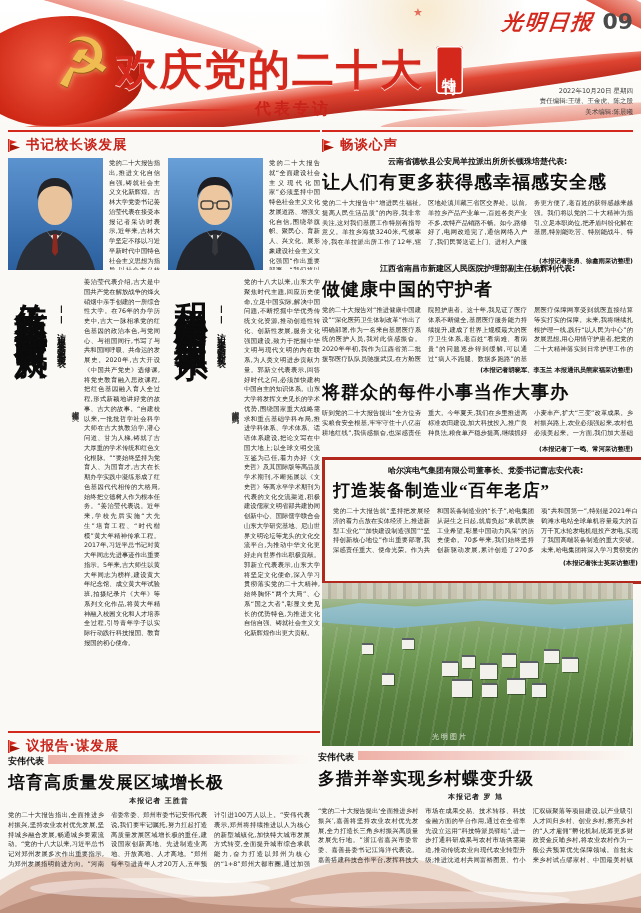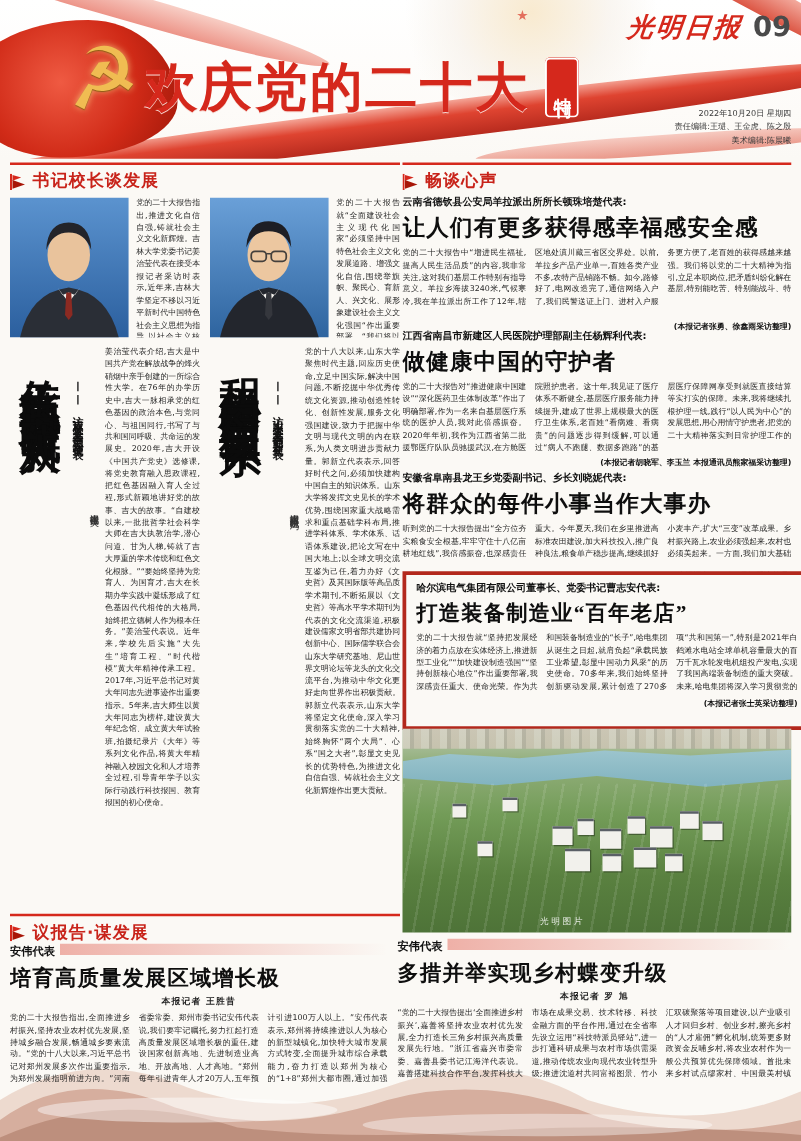--- a/index.html
+++ b/index.html
@@ -36,21 +36,21 @@
   .masthead .logo{font-family:"Liberation Serif","DejaVu Serif",serif;font-style:italic;font-weight:900;
                   font-size:21px;color:#d5281c;letter-spacing:2px;transform:skewX(-6deg);}
   .masthead .pn{font-size:22px;font-weight:700;color:#4a4a4a;}
   .dateblock{position:absolute;right:8px;top:86px;text-align:right;font-size:6.5px;line-height:1.6;color:#3a3a3a;}
   
   .sec-rule{height:2px;background:#d5281c;margin-bottom:4px;}
   .sec-header{display:flex;align-items:center;gap:4px;height:18px;}
   .sec-label{font-size:13.5px;font-weight:900;color:#c8231a;letter-spacing:1px;}
   .bt{font-size:6.3px;line-height:1.55;color:#1f1f1f;text-align:justify;overflow:hidden;}
   .cols3{column-count:3;column-gap:7px;}
-  .kicker{font-size:8px;font-weight:700;color:#111;white-space:nowrap;overflow:hidden;}
+  .kicker{font-size:8px;font-weight:700;color:#111;white-space:nowrap;overflow:hidden;text-align:center;}
   .t-headline{font-family:"Liberation Serif","DejaVu Serif",serif;font-size:18px;font-weight:900;
               color:#0e0e0e;letter-spacing:1px;margin:3px 0 4px 0;white-space:nowrap;overflow:hidden;}
   .credit{font-size:6.3px;font-weight:700;color:#111;text-align:right;margin-top:1px;}
   
   #left-col{position:absolute;left:8px;top:130px;width:312px;}
   .l-row{position:relative;display:flex;gap:8px;margin-top:4px;}
   .l-article{width:152px;}
   .l-top{display:flex;gap:6px;height:114px;}
   .portrait{width:95px;height:112px;flex:none;}
   .l-intro{flex:1;height:112px;}
@@ -100,20 +100,25 @@
     <div class="ribbon ribbon-b"></div>
     <div class="ribbon ribbon-c"></div>
     <div class="ribbon ribbon-a"></div>
     <div class="ribbon ribbon-d"></div>
     <div class="swirl"></div>
     <div class="emblem">☭</div>
     <div class="burst-star">★</div>
     <div class="banner-title">欢庆党的二十大</div>
     <div class="badge">
       <span>特刊</span>
+    </div>
+    <div class="banner-sub">
+      <div class="sub-line"></div>
+      <div class="sub-text">代表专访</div>
+      <div class="sub-line"></div>
     </div>
     <div class="masthead">
       <span class="logo">光明日报</span>
       <span class="pn">09</span>
     </div>
     <div class="dateblock">
       <div>2022年10月20日 星期四</div>
       <div>责任编辑:王琎、王金虎、陈之殷</div>
       <div>美术编辑:陈晨曦</div>
     </div>
@@ -211,21 +216,20 @@
     </div>
 
     <div class="t-article" style="top:133px;">
       <div class="kicker">江西省南昌市新建区人民医院护理部副主任杨辉利代表:</div>
       <div class="t-headline">做健康中国的守护者</div>
       <div class="bt cols3" style="height:60px;">党的二十大报告对“推进健康中国建设”“深化医药卫生体制改革”作出了明确部署,作为一名来自基层医疗系统的医护人员,我对此倍感振奋。2020年年初,我作为江西省第二批援鄂医疗队队员驰援武汉,在方舱医院照护患者。这十年,我见证了医疗体系不断健全,基层医疗服务能力持续提升,建成了世界上规模最大的医疗卫生体系,老百姓“看病难、看病贵”的问题逐步得到缓解,可以通过“病人不跑腿、数据多跑路”的基层医疗保障网享受到就医直接结算等实打实的保障。未来,我将继续扎根护理一线,践行“以人民为中心”的发展思想,用心用情守护患者,把党的二十大精神落实到日常护理工作的点点滴滴之中,做一名健康中国的守护者。</div>
       <div class="credit">(本报记者胡晓军、李玉兰 本报通讯员熊家福采访整理)</div>
     </div>
 
     <div class="t-article" style="top:247px;">
-      <div class="kicker">安徽省阜南县龙王乡党委副书记、乡长刘晓妮代表:</div>
       <div class="t-headline">将群众的每件小事当作大事办</div>
       <div class="bt cols3" style="height:36px;">听到党的二十大报告提出“全方位夯实粮食安全根基,牢牢守住十八亿亩耕地红线”,我倍感振奋,也深感责任重大。今年夏天,我们在乡里推进高标准农田建设,加大科技投入,推广良种良法,粮食单产稳步提高,继续抓好小麦丰产,扩大“三变”改革成果。乡村振兴路上,农业必须强起来,农村也必须美起来。一方面,我们加大基础设施建设力度,建成了一批道路、停车场和污水管网,打造了一批卫生室和美丽乡村示范点;另一方面,我们注重对群众生活习惯的引导,通过开展“美丽庭院”“清洁文明户”评选,引导群众主动参与美丽乡村建设。江山就是人民,人民就是江山。我们将从群众最关心的小事做起,把群众的每一件小事都当作大事来办。</div>
       <div class="credit">(本报记者丁一鸣、常河采访整理)</div>
     </div>
 
     <div class="red-box">
       <div class="kicker">哈尔滨电气集团有限公司董事长、党委书记曹志安代表:</div>
       <div class="t-headline" style="font-size:17px;">打造装备制造业“百年老店”</div>
       <div class="bt cols3" style="height:52px;">党的二十大报告就“坚持把发展经济的着力点放在实体经济上,推进新型工业化”“加快建设制造强国”“坚持创新核心地位”作出重要部署,我深感责任重大、使命光荣。作为共和国装备制造业的“长子”,哈电集团从诞生之日起,就肩负起“承载民族工业希望,彰显中国动力风采”的历史使命。70多年来,我们始终坚持创新驱动发展,累计创造了270多项“共和国第一”,特别是2021年白鹤滩水电站全球单机容量最大的百万千瓦水轮发电机组投产发电,实现了我国高端装备制造的重大突破。未来,哈电集团将深入学习贯彻党的二十大精神,坚定不移抓创新谋发展,聚焦“三个基本盘”,全力突破关键核心技术,加快原创技术策源地建设,推进制造强国、科技强国、质量强国、数字强国、改革强企、国企党建、人才强企建设,全力打造装备制造业的“百年老店”。</div>
       <div class="credit">(本报记者张士英采访整理)</div>

